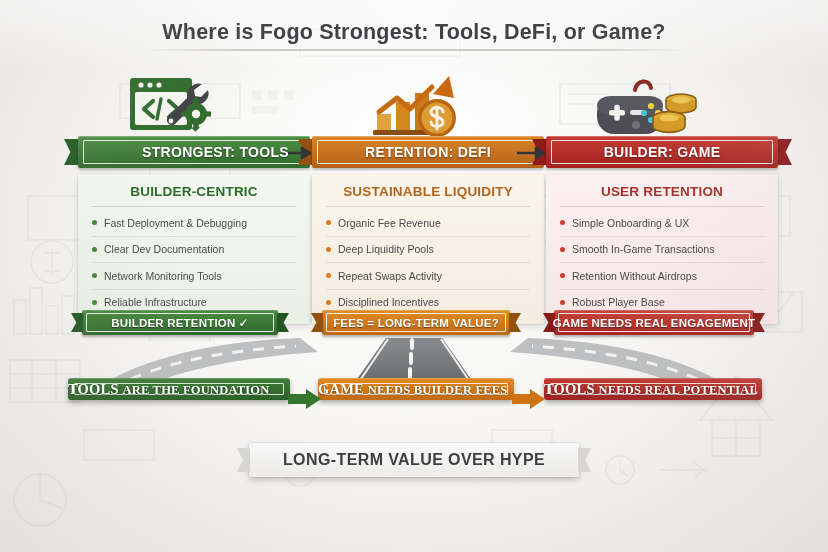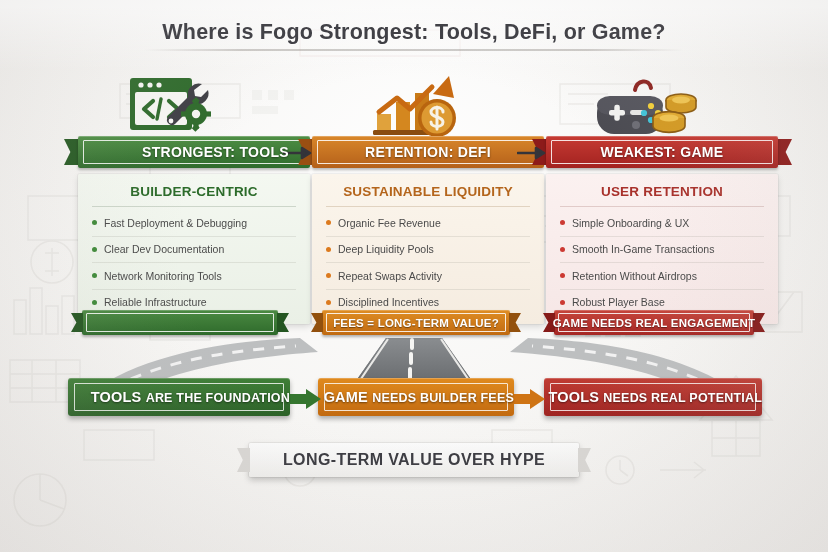--- a/index.html
+++ b/index.html
@@ -134,23 +134,24 @@
   .mini.green .mini-tail{background:#245621;}
   .mini.orange .mini-tail{background:#92500d;}
   .mini.red .mini-tail{background:#851a18;}
 
   
   .roads{position:absolute;top:336px;left:0;width:828px;height:62px;pointer-events:none;}
 
   
   .row3{position:absolute;top:378px;left:0;width:828px;height:42px;}
   .b3{
-    position:absolute;height:38px;border-radius:3px;
-    display:flex;align-items:center;justify-content:flex-end;
+    position:absolute;height:22px;border-radius:3px;
+    display:flex;align-items:center;justify-content:flex-start;
     box-shadow:0 3px 5px rgba(0,0,0,.3), inset 0 1px 0 rgba(255,255,255,.22);
+    font-family:Liberation Serif, serif;
   }
   .b3 .rb-inner{left:6px;right:6px;top:5px;bottom:5px;border-width:1.6px;border-color:rgba(255,255,255,.80);}
   .b3 .t{position:relative;z-index:2;color:#fff;font-weight:bold;font-size:14.5px;
     letter-spacing:.2px;text-shadow:0 1px 2px rgba(0,0,0,.5);white-space:nowrap;}
   .b3 .t .sm{font-size:12.5px;}
   .b3.green{background:linear-gradient(#3f7f37,#2a6026);}
   .b3.orange{background:linear-gradient(#e08a1e,#c26a10);}
   .b3.red{background:linear-gradient(#c03c33,#9e2220);}
   .arr3{position:absolute;top:388px;width:34px;height:22px;}
 
@@ -376,21 +377,21 @@
         </ul>
       </div>
     </div>
 
     <div class="col c3 red">
       <div class="ribbon">
         <div class="rb-tail l" style="clip-path:polygon(0 0,100% 0,100% 100%,0 100%,40% 50%)"></div>
         <div class="rb-tail r" style="clip-path:polygon(0 0,100% 0,60% 50%,100% 100%,0 100%)"></div>
         <div class="rb-body">
           <div class="rb-inner"></div>
-          <span class="rb-text">WEAKEST: GAME</span>
+          <span class="rb-text">BUILDER: GAME</span>
         </div>
       </div>
       <div class="card red">
         <div class="card-title">USER RETENTION</div>
         <ul class="blist">
           <li>
               <span class="dot"></span>
               <span>Simple Onboarding &amp; UX</span>
             </li>
           <li>
@@ -438,20 +439,21 @@
       <path d="M412 4v8M411 18v9M410 33v11M409 50v11" stroke="#f5f5f3" stroke-width="4" stroke-linecap="round"></path>
       <path d="M388 3l-40 59M441 3l40 59" stroke="#e9e9e7" stroke-width="2.2"></path>
     </svg>
   </div>
 
   <div class="mini-row">
     <div class="mini green" style="left:82px;width:196px;">
       <div class="mini-tail l" style="clip-path:polygon(0 0,100% 0,100% 100%,0 100%,45% 50%)"></div>
       <div class="mini-tail r" style="clip-path:polygon(0 0,100% 0,55% 50%,100% 100%,0 100%)"></div>
       <div class="rb-inner"></div>
+      <span class="t">BUILDER RETENTION ✓</span>
     </div>
     <div class="mini orange" style="left:322px;width:188px;">
       <div class="mini-tail l" style="clip-path:polygon(0 0,100% 0,100% 100%,0 100%,45% 50%)"></div>
       <div class="mini-tail r" style="clip-path:polygon(0 0,100% 0,55% 50%,100% 100%,0 100%)"></div>
       <div class="rb-inner"></div>
       <span class="t">FEES = LONG-TERM VALUE?</span>
     </div>
     <div class="mini red" style="left:554px;width:200px;">
       <div class="mini-tail l" style="clip-path:polygon(0 0,100% 0,100% 100%,0 100%,45% 50%)"></div>
       <div class="mini-tail r" style="clip-path:polygon(0 0,100% 0,55% 50%,100% 100%,0 100%)"></div>

